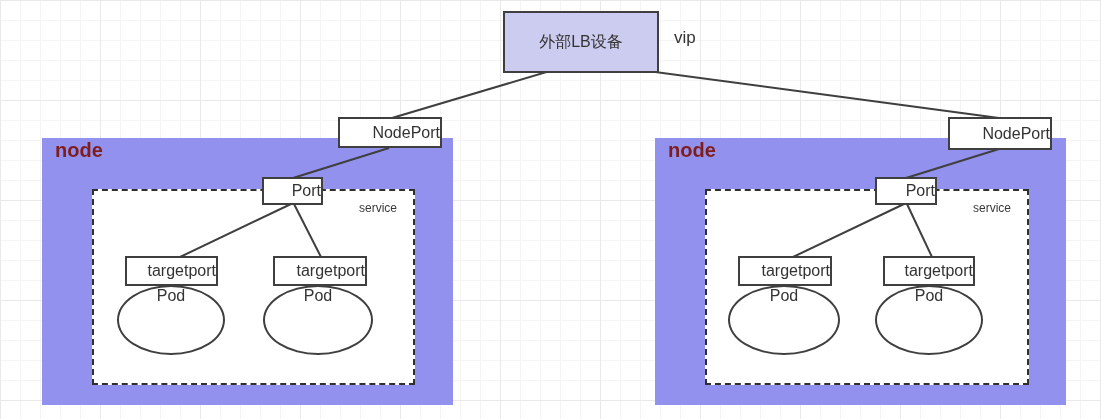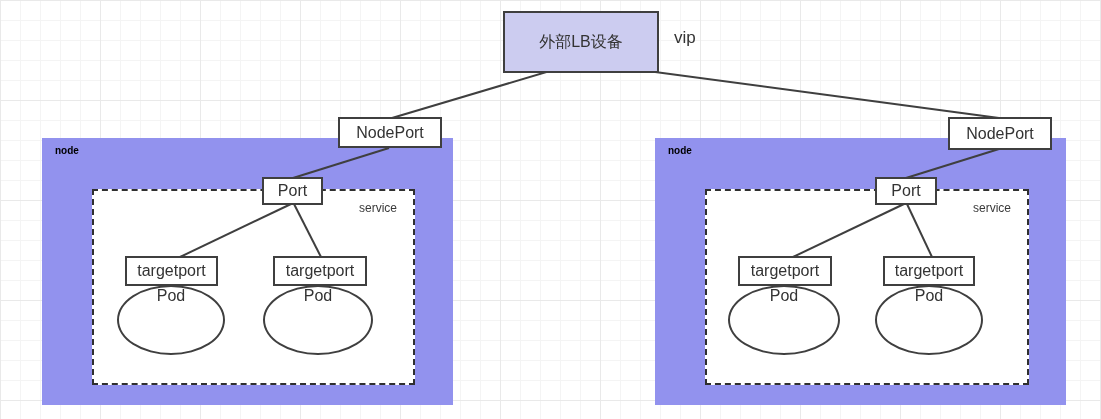--- a/index.html
+++ b/index.html
@@ -23,44 +23,44 @@
   }
   .abs { position: absolute; box-sizing: border-box; }
   .wires { position: absolute; left: 0; top: 0; z-index: 3; pointer-events: none; }
   .wires line { stroke: var(--line, #3f3f3f); stroke-width: 2; }
 
   .node-rect {
     background: var(--node-fill, #9292ee);
     z-index: 1;
   }
   .node-title {
-    padding: 7px 13px;
-    font-size: 10px;
+    padding: 1px 13px;
+    font-size: 20px;
     font-weight: bold;
-    color: #000000;
+    color: #7f1d1d;
   }
   .service-rect {
     background: var(--box-fill, #ffffff);
     border: 2px dashed #2f2f2f;
     z-index: 2;
   }
   .service-title {
     position: absolute;
     top: 10px;
     right: 16px;
     font-size: 12px;
     color: #3a3a3a;
   }
   .shape-box {
     background: var(--box-fill, #ffffff);
     border: 2px solid var(--line, #3f3f3f);
     z-index: 5;
     display: flex;
     align-items: center;
-    justify-content: center;
+    justify-content: flex-end;
     font-size: 16px;
     color: var(--text, #333333);
     white-space: nowrap;
   }
   .lb-box {
     background: var(--lb-fill, #ccccf0);
     border: 2px solid var(--line, #3f3f3f);
     z-index: 5;
     display: flex;
     align-items: center;

